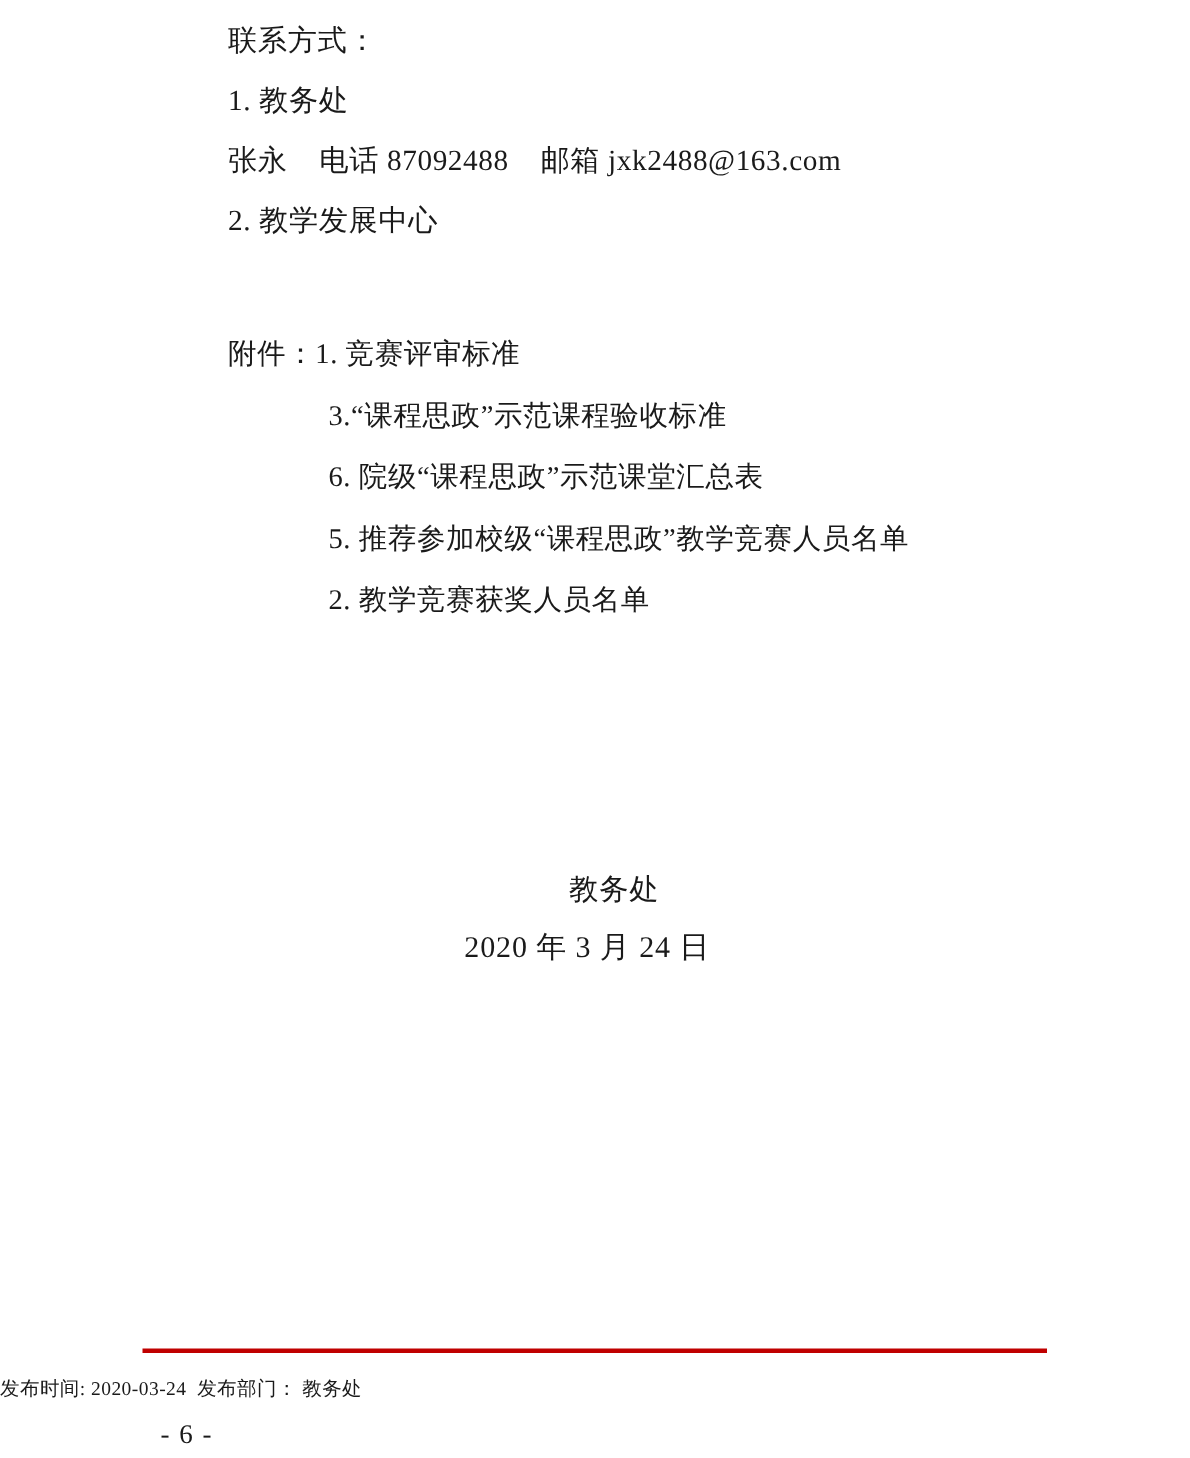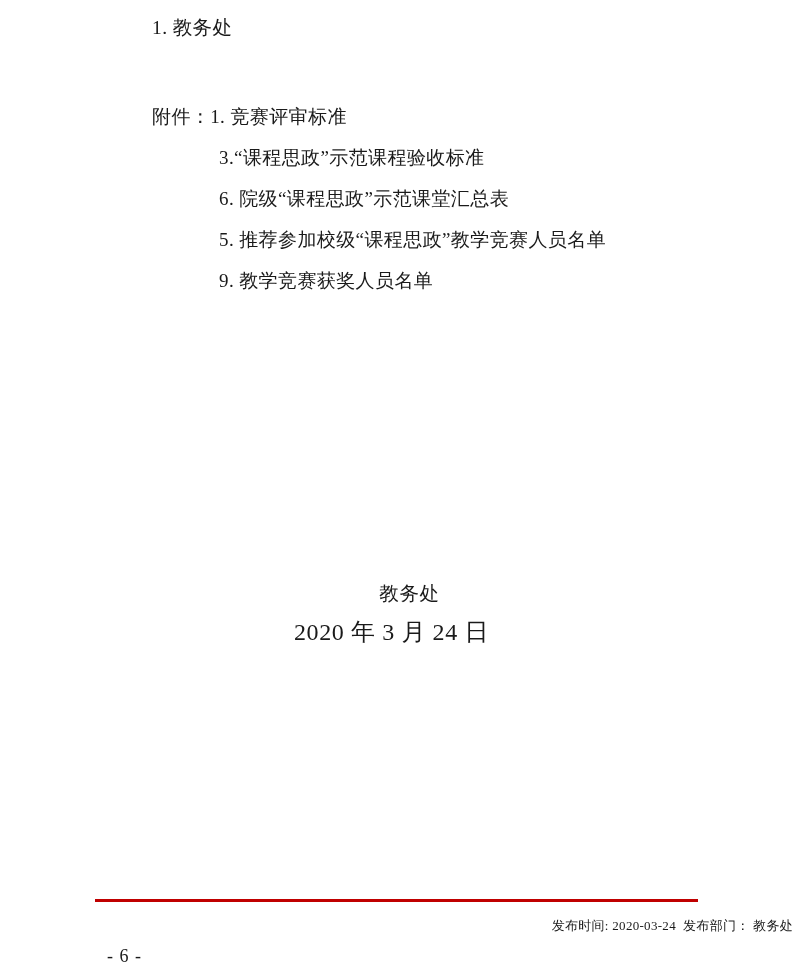--- a/index.html
+++ b/index.html
@@ -51,39 +51,39 @@
     width: 747px;
     text-align: center;
   }
   .sign-dept {
     font-size: 19.5px;
     line-height: 38px;
     letter-spacing: 0.6px;
     padding-left: 72px;
   }
   .sign-date {
-    font-size: 24px;
+    font-size: 20px;
     line-height: 38px;
     letter-spacing: 0.6px;
     padding-left: 36px;
   }
   .footer-rule {
     position: absolute;
     left: 95px;
     top: 899px;
     width: 603px;
     height: 3px;
     background: #c00000;
   }
   .footer-meta {
     position: absolute;
     left: 0;
     top: 917px;
     width: 793px;
-    text-align: right;
+    text-align: left;
     font-size: 13px;
     letter-spacing: 0.3px;
     color: #1a1a1a;
     white-space: pre;
   }
   .page-number {
     position: absolute;
     left: 107px;
     top: 946px;
     font-size: 18px;
@@ -92,31 +92,34 @@
     color: #1a1a1a;
   }
 </style>
 </head>
 <body>
 
 <div class="page">
 
   <div class="body-block">
 
+    <div class="line">联系方式：</div>
 
     <div class="line">1. 教务处</div>
+    <div class="line">张永    电话 87092488    邮箱 jxk2488@163.com</div>
+    <div class="line">2. 教学发展中心</div>
 
     <div class="spacer-md"></div>
 
     <div class="attach-block">
       <div class="attach-line">附件：1. 竞赛评审标准</div>
       <div class="attach-line attach-indent">3.“课程思政”示范课程验收标准</div>
       <div class="attach-line attach-indent">6. 院级“课程思政”示范课堂汇总表</div>
       <div class="attach-line attach-indent">5. 推荐参加校级“课程思政”教学竞赛人员名单</div>
-      <div class="attach-line attach-indent">9. 教学竞赛获奖人员名单</div>
+      <div class="attach-line attach-indent">2. 教学竞赛获奖人员名单</div>
     </div>
 
   </div>
 
   <div class="sign-block">
     <div class="sign-dept">教务处</div>
     <div class="sign-date">2020 年 3 月 24 日</div>
   </div>
 
   <div class="footer-rule" style="background: rgb(192, 0, 0);"></div>

